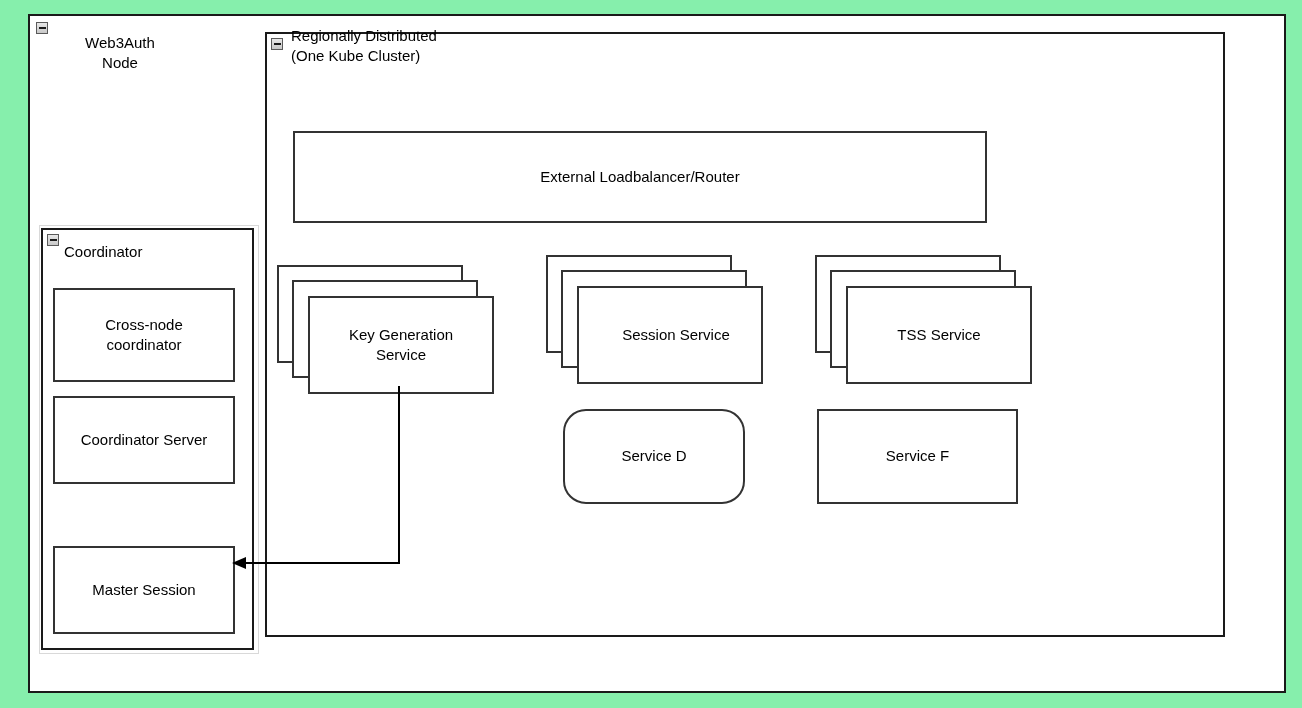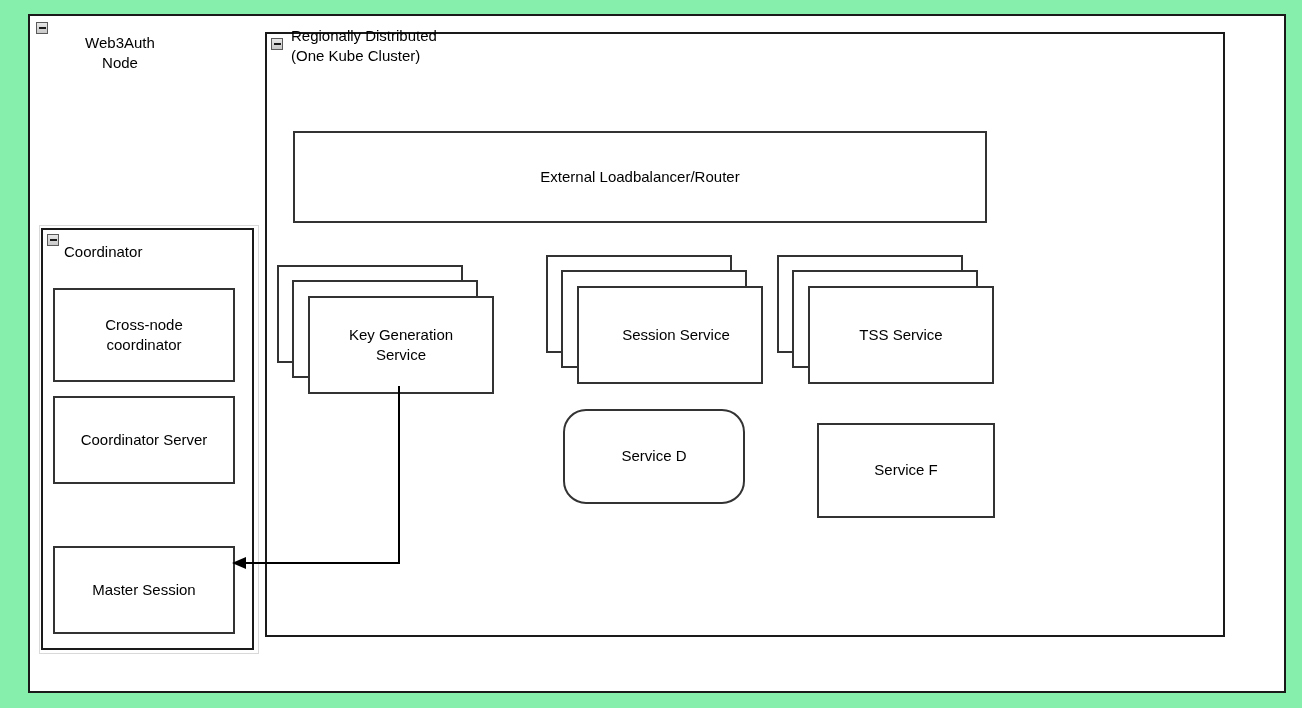--- a/index.html
+++ b/index.html
@@ -147,29 +147,29 @@
     <div class="front" style="left:31px; top:31px; width:186px; height:98px;">Key Generation
 Service</div>
   </div>
 
   <div class="stack" style="left:546px; top:255px; width:215px; height:128px;">
     <div class="layer" style="left:0px; top:0px; width:186px; height:98px;"></div>
     <div class="layer" style="left:15px; top:15px; width:186px; height:98px;"></div>
     <div class="front" style="left:31px; top:31px; width:186px; height:98px;padding-left:12px;">Session Service</div>
   </div>
 
-  <div class="stack" style="left:777px; top:255px; width:215px; height:119px;">
+  <div class="stack" style="left:815px; top:255px; width:215px; height:119px;">
     <div class="layer" style="left:0px; top:0px; width:186px; height:98px;"></div>
     <div class="layer" style="left:15px; top:15px; width:186px; height:98px;"></div>
     <div class="front" style="left:31px; top:31px; width:186px; height:98px;">TSS Service</div>
   </div>
 
   <div class="node-box" style="left:563px; top:409px; width:182px; height:95px;border-radius:23px;">Service D</div>
 
-  <div class="node-box" style="left:817px; top:423px; width:178px; height:95px;">Service F</div>
+  <div class="node-box" style="left:817px; top:409px; width:201px; height:95px;">Service F</div>
 
   <div class="shadow-frame" style="left:39px; top:225px; width:220px; height:429px;"></div>
 
   <div class="container-box" style="left:41px; top:228px; width:213px; height:422px;"></div>
 
   <div class="collapse-icon" style="left:47px; top:234px;">
     <span class="bar"></span>
   </div>
 
   <div class="container-title" style="left:64px; top:242px; width:130px; text-align:left;">Coordinator</div>

